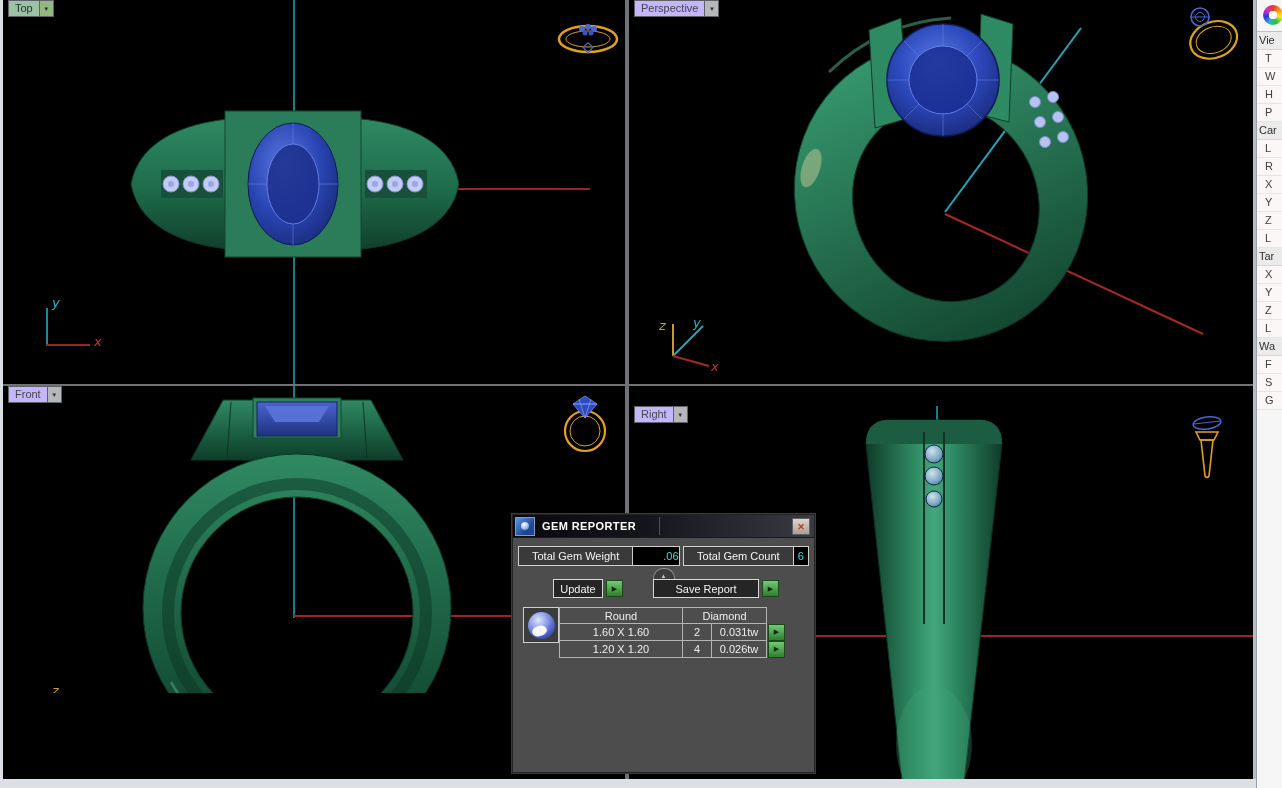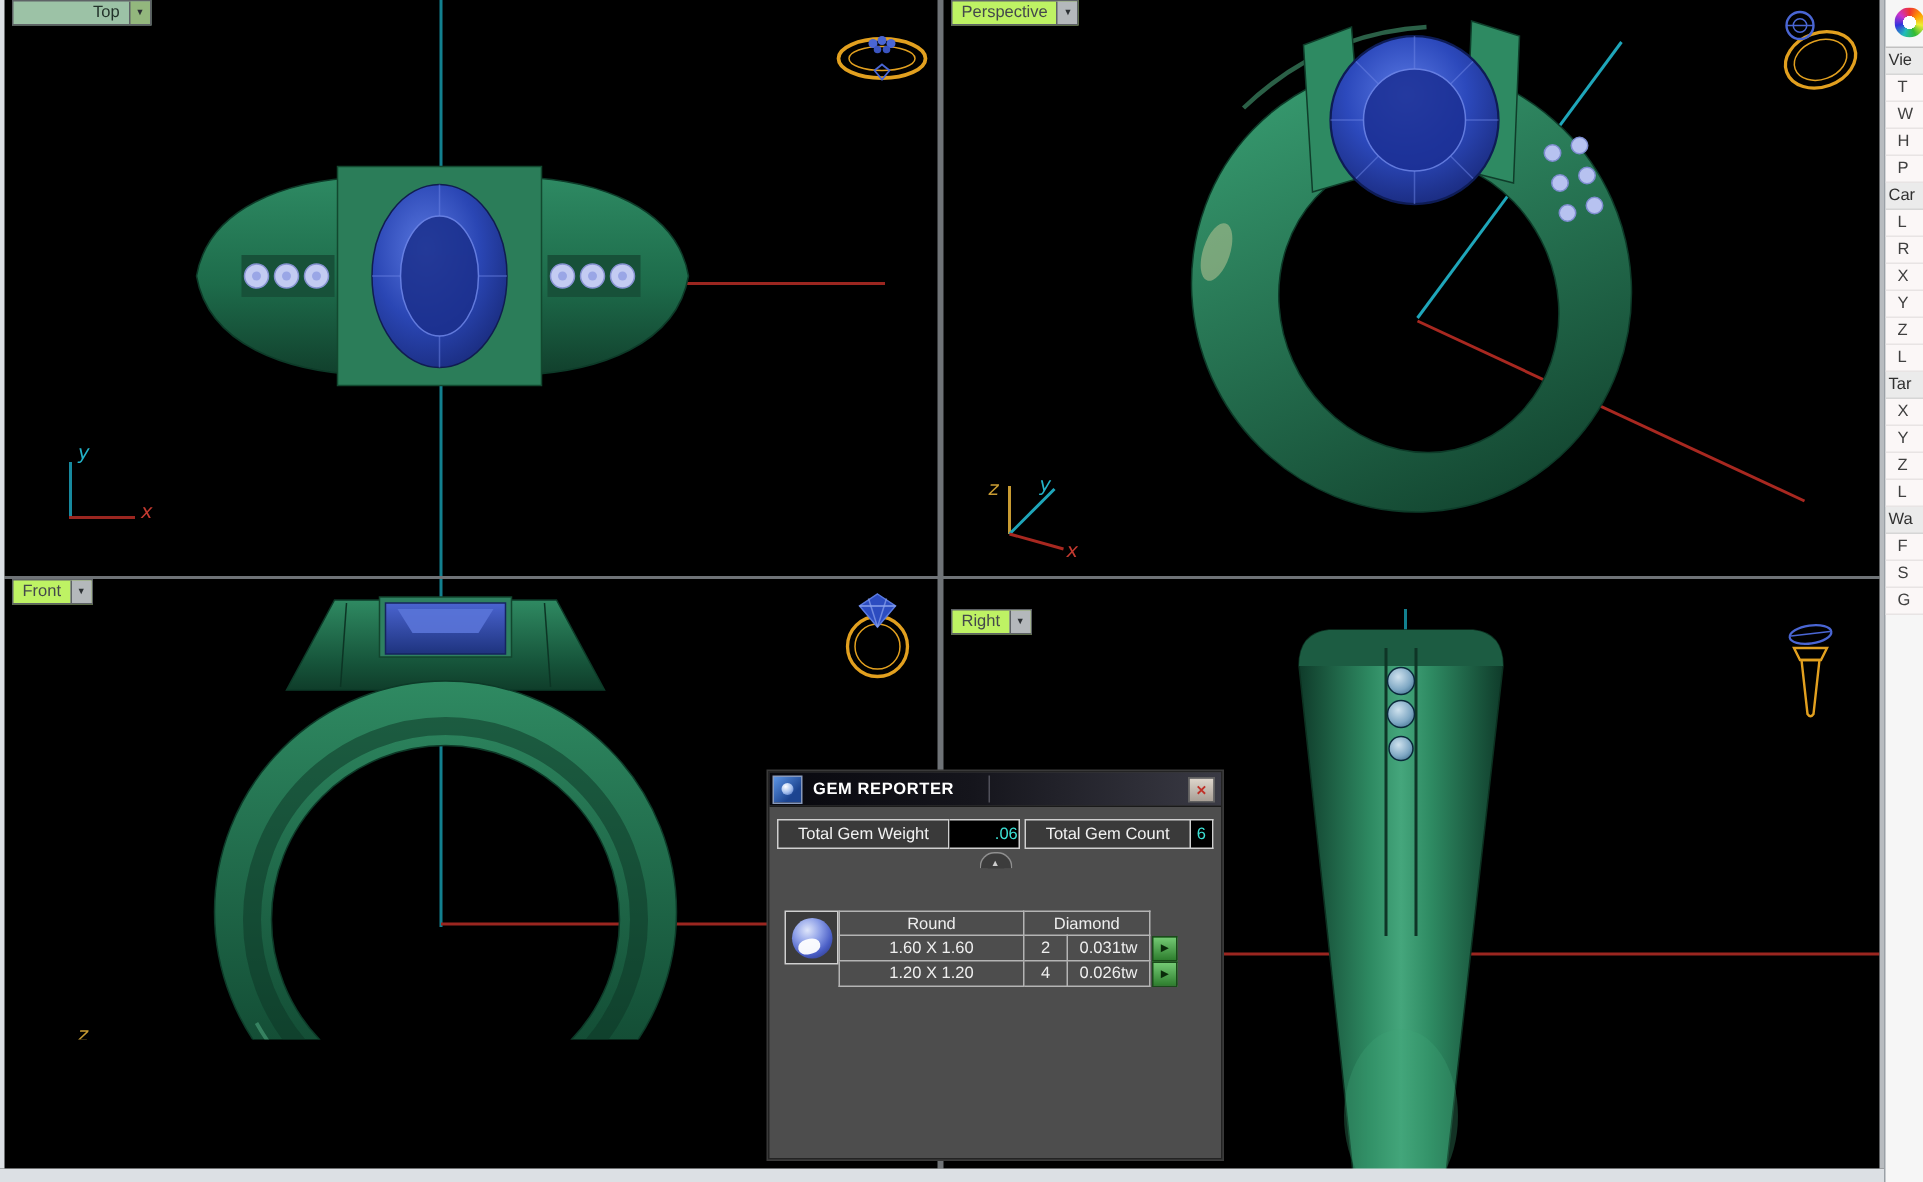--- a/index.html
+++ b/index.html
@@ -14,25 +14,25 @@
   .rdiv{position:absolute;left:1253px;top:0;width:3px;height:779px;background:#b8bcc0;z-index:6;}
 
   
   .vp{position:absolute;background:#000;overflow:hidden;}
   #vp-top{left:3px;top:0;width:622px;height:384px;}
   #vp-persp{left:629px;top:0;width:624px;height:384px;}
   #vp-front{left:3px;top:386px;width:622px;height:307px;}
   #vp-right{left:629px;top:406px;width:624px;height:393px;}
 
   .vp-label{position:absolute;left:5px;top:0;display:flex;align-items:stretch;height:15px;
-            font-size:11px;border:1px solid #5e6266;z-index:5;color:#44484c;background:#bef264;}
+            font-size:11px;border:1px solid #5e6266;z-index:5;color:#44484c;background:#c4b5fd;}
   .vp-label .txt{padding:0 6px;line-height:15px;}
   .vp-label .dd{width:13px;display:flex;align-items:center;justify-content:center;font-size:6px;
                 border-left:1px solid #5e6266;background:#b4b8bb;color:#2c3034;}
-  .vp-label.active{background:#9cc2a6;color:#22322a;padding-left:47px;}
+  .vp-label.active{background:#9cc2a6;color:#22322a;}
   .vp-label.active .dd{background:#93b77d;}
 
   
   .axis{position:absolute;width:60px;height:58px;z-index:4;font-size:13px;font-style:italic;
         font-family:"DejaVu Sans",sans-serif;}
   .ax-v{position:absolute;left:5px;top:10px;width:2px;height:38px;}
   .ax-h{position:absolute;left:5px;top:46px;width:44px;height:2px;}
   .ax-vl{position:absolute;left:11px;top:-3px;}
   .ax-hl{position:absolute;left:53px;top:36px;}
   .axis3{position:absolute;z-index:4;}
@@ -330,20 +330,26 @@
     <div class="gr-fields">
       <div class="f-label">Total Gem Weight</div>
       <div class="f-value f-w">.06</div>
       <div class="f-gap"></div>
       <div class="f-label">Total Gem Count</div>
       <div class="f-value f-c">6</div>
     </div>
 
     <div class="gr-dome">▲</div>
 
+    <div class="gr-buttons">
+      <div class="btn btn-update">Update</div>
+      <div class="garr">▶</div>
+      <div class="btn btn-save">Save Report</div>
+      <div class="garr">▶</div>
+    </div>
 
     <div class="gem-thumb">
       <div class="stone"></div>
     </div>
 
     <table class="gr-table">
       <tbody>
           <tr>
         <td class="c-size">Round</td>
         <td colspan="2">Diamond</td>

